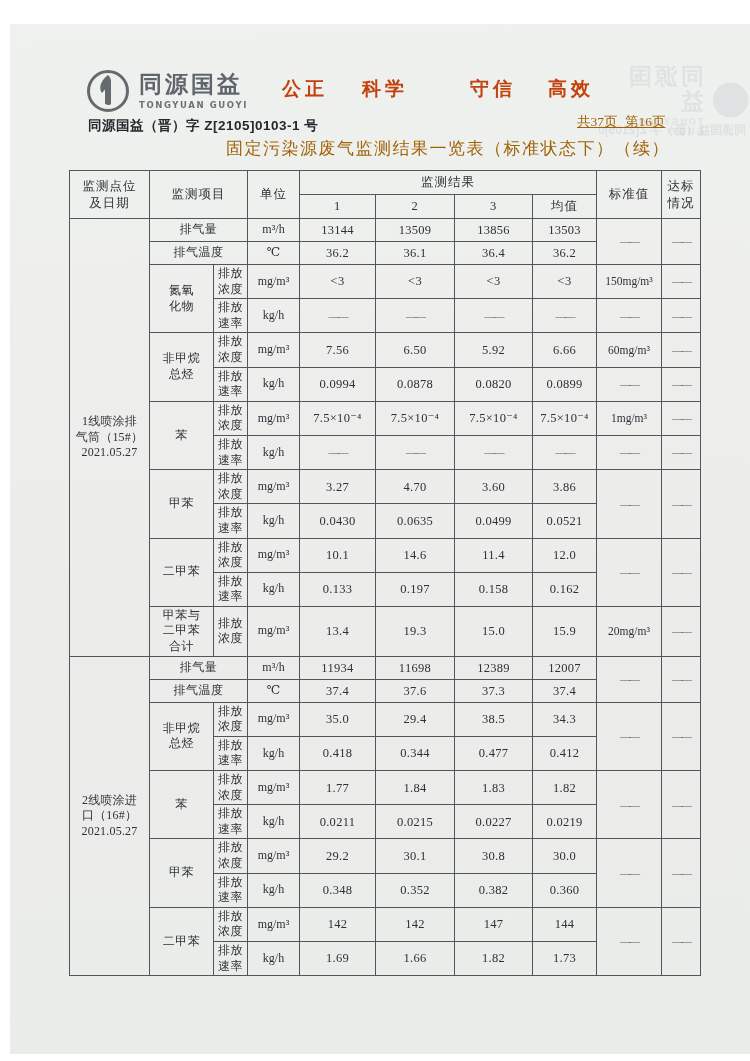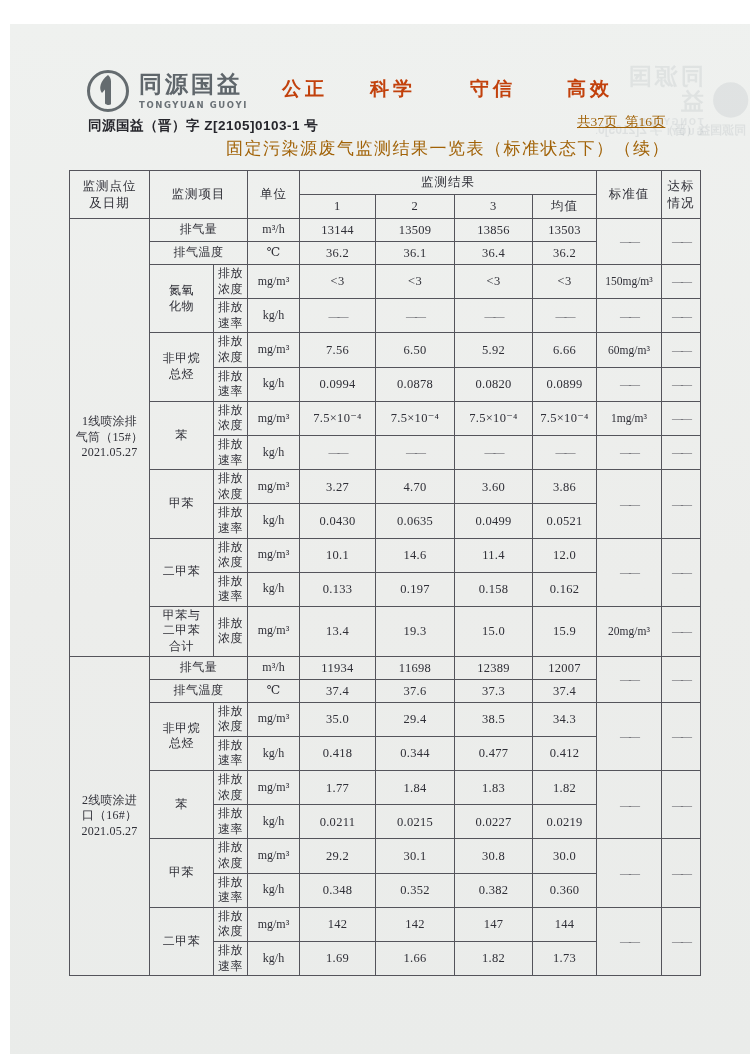--- a/index.html
+++ b/index.html
@@ -22,21 +22,21 @@
   }
   .logo-en{
     font-family:"DejaVu Sans","Liberation Sans",sans-serif;
     font-size:8.5px;font-weight:bold;letter-spacing:1.6px;color:#6a7176;margin-top:2px;
   }
   .slogan{
     position:absolute;top:76px;
     font-family:"Liberation Sans","DejaVu Sans",sans-serif;
     font-weight:bold;font-size:19px;letter-spacing:4px;color:#c2410c;
   }
-  #slogan-0{left:282px;} #slogan-1{left:370px;} #slogan-2{left:470px;} #slogan-3{left:567px;}
+  #slogan-0{left:282px;} #slogan-1{left:362px;} #slogan-2{left:470px;} #slogan-3{left:548px;}
   .doc-number{
     position:absolute;left:88px;top:117px;
     font-family:"Liberation Sans","DejaVu Sans",sans-serif;
     font-weight:bold;font-size:13.5px;letter-spacing:.5px;color:#26262c;
   }
   .page-indicator{
     position:absolute;left:577px;top:113px;font-size:13.5px;color:#a16207;word-spacing:4px;text-decoration:underline;
   }
   .doc-title{
     position:absolute;left:80px;top:137px;width:590px;text-align:right;

